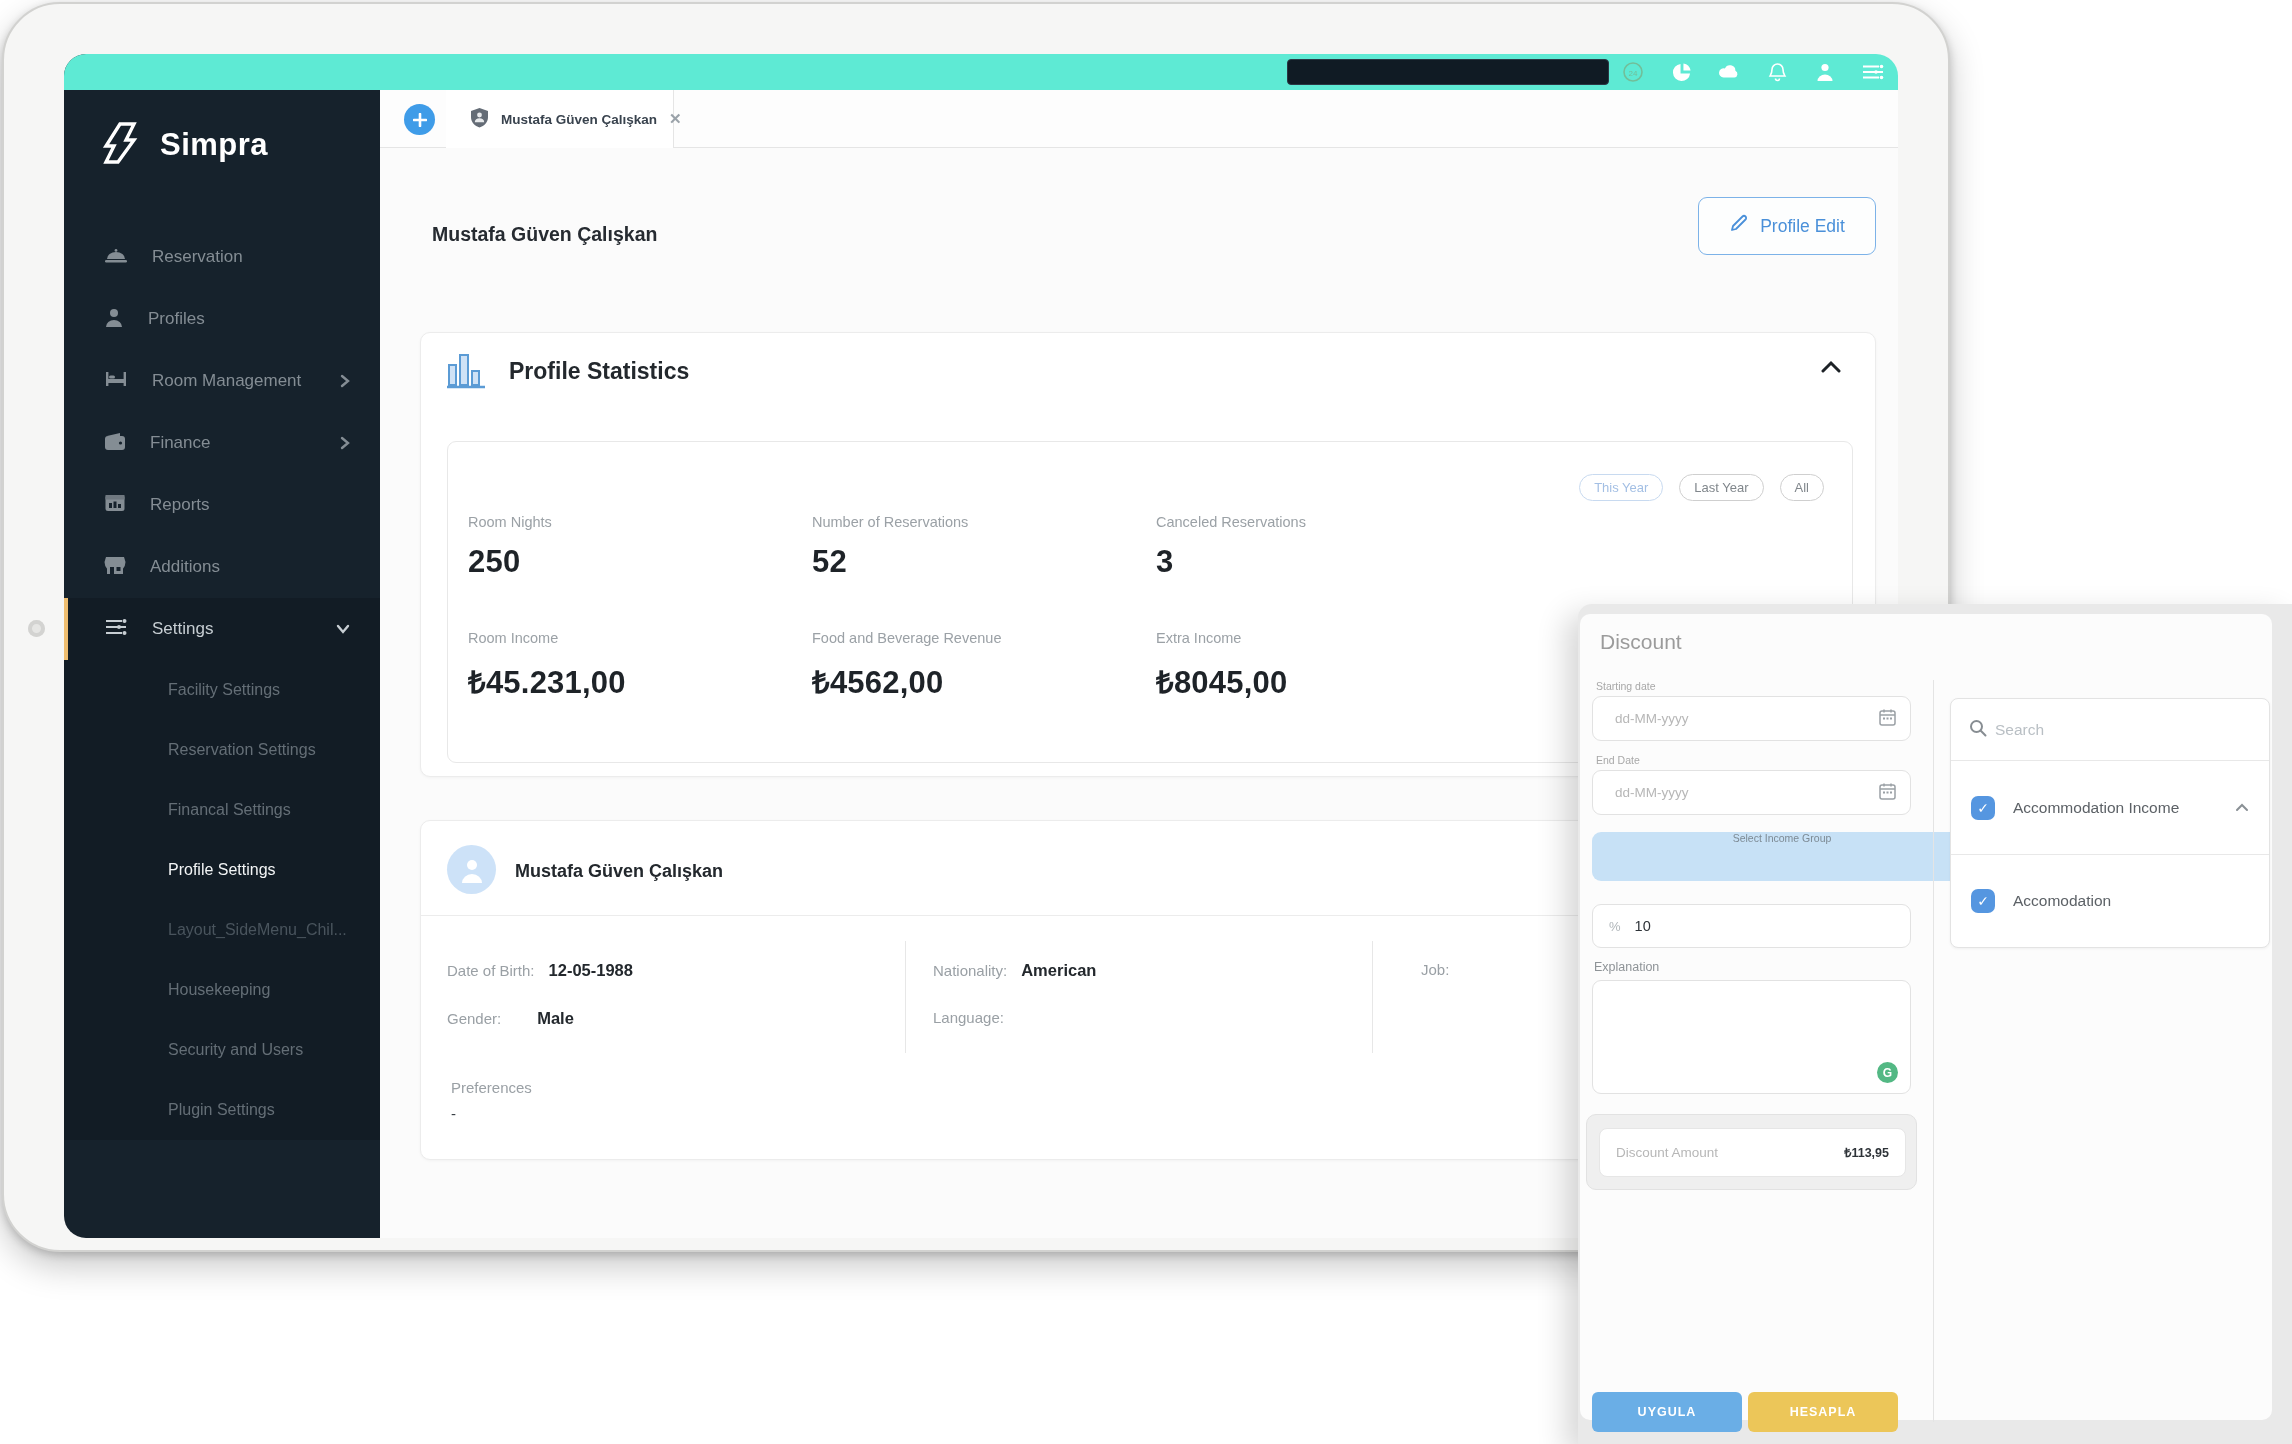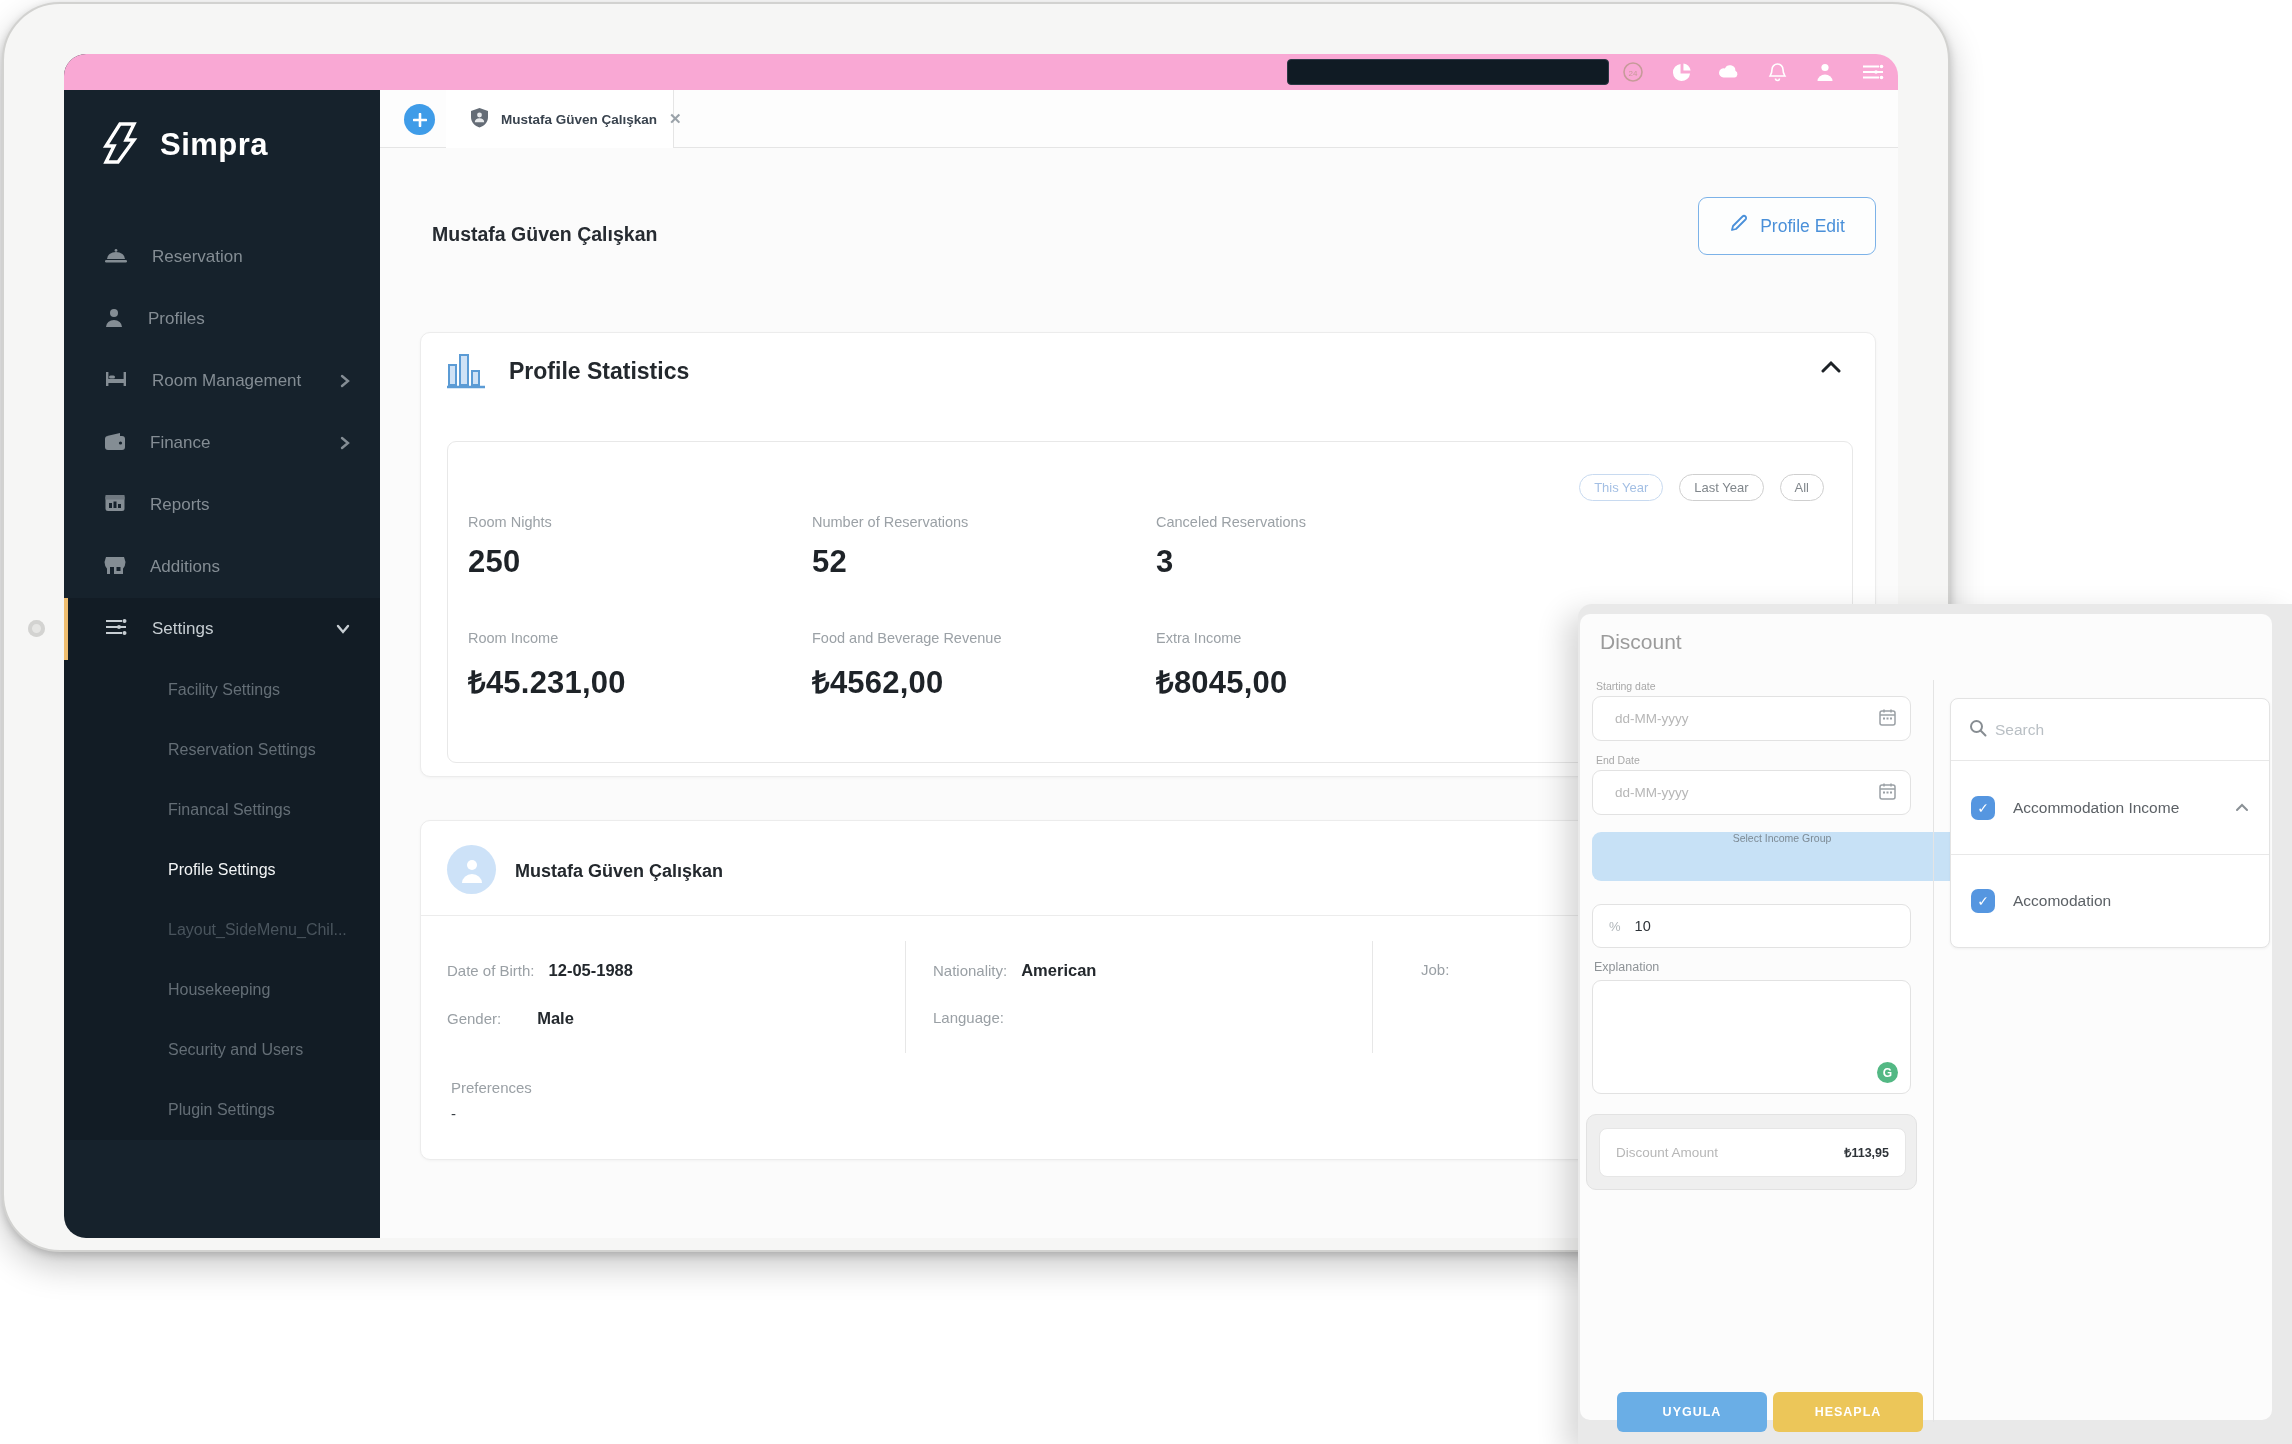--- a/index.html
+++ b/index.html
@@ -10,21 +10,21 @@
   .tablet { position:absolute; left:2px; top:2px; width:1948px; height:1250px;
             background:#f6f6f5; border:2px solid #d2d2d0; border-radius:58px;
             box-shadow:0 14px 34px rgba(0,0,0,.22), 0 3px 8px rgba(0,0,0,.18); }
   .camera { position:absolute; left:24px; top:616px; width:17px; height:17px; border-radius:50%;
             background:#e6e6e4; box-shadow:inset 0 0 0 4px #d3d3d1; }
 
   .screen { position:absolute; left:60px; top:50px; width:1834px; height:1184px;
             border-radius:22px; overflow:hidden; background:#fbfbfb; }
 
   
-  .topbar { position:absolute; left:0; top:0; width:100%; height:36px; background:#f9a8d4; z-index:3; }
+  .topbar { position:absolute; left:0; top:0; width:100%; height:36px; background:#5eead4; z-index:3; }
   .topbar-search { position:absolute; left:1223px; top:5px; width:322px; height:26px;
                    background:#101b24; border:1px solid #2b3844; border-radius:4px; color:#cfd6db;
                    font-size:12px; padding:0 8px; outline:none; }
   .topbar-icons { position:absolute; right:14px; top:0; height:36px; display:flex; align-items:center; gap:26px; }
   .tb-ic { display:flex; align-items:center; justify-content:center; width:22px; height:22px; cursor:pointer; }
 
   
   .sidebar { position:absolute; left:0; top:0; width:316px; height:100%; background:#16222c; z-index:2; }
   .logo { position:absolute; left:38px; top:66px; display:flex; align-items:center; gap:12px; }
   .logo-text { color:#ffffff; font-size:31px; font-weight:700; letter-spacing:.5px; }
@@ -113,21 +113,21 @@
              background:#53b884; color:#fff; font-size:12px; font-weight:700; display:flex;
              align-items:center; justify-content:center; }
   .amt-wrap { position:absolute; left:6px; top:500px; width:331px; height:76px; background:#efefef;
               border:1px solid #e2e2e2; border-radius:10px; }
   .amt-inner { position:absolute; left:12px; top:13px; width:307px; height:49px; background:#fff;
                border:1px solid #e6e6e6; border-radius:8px; display:flex; align-items:center; padding:0 16px; }
   .amt-ph { font-size:13.5px; color:#b7b7b7; }
   .amt-val { margin-left:auto; font-size:12.5px; font-weight:700; color:#2e3338; }
   .d-btn { position:absolute; top:778px; width:150px; height:40px; border:none; border-radius:6px;
            color:#ffffff; font-size:12.5px; font-weight:700; letter-spacing:1px; cursor:pointer;
-           font-family:"Liberation Sans", sans-serif;margin-left:25px; }
+           font-family:"Liberation Sans", sans-serif; }
   .apply { left:12px; background:#6aaee6; }
   .calc { left:168px; background:#ecc659; }
   .d-vdiv { position:absolute; left:353px; top:66px; width:1px; height:742px; background:#e4e4e4; }
 
   .ig-panel { position:absolute; left:370px; top:84px; width:320px; border:1px solid #e3e3e3; border-radius:8px;
               background:#fff; box-shadow:0 1px 3px rgba(0,0,0,.05); }
   .ig-search { height:62px; display:flex; align-items:center; padding:0 18px; gap:8px; border-bottom:1px solid #e8e8e8; }
   .ig-search input { border:none; outline:none; flex:1; font-size:15.5px; color:#444; background:transparent;
                      font-family:"Liberation Sans", sans-serif; }
   .ig-search input::placeholder { color:#b9bfc4; }

